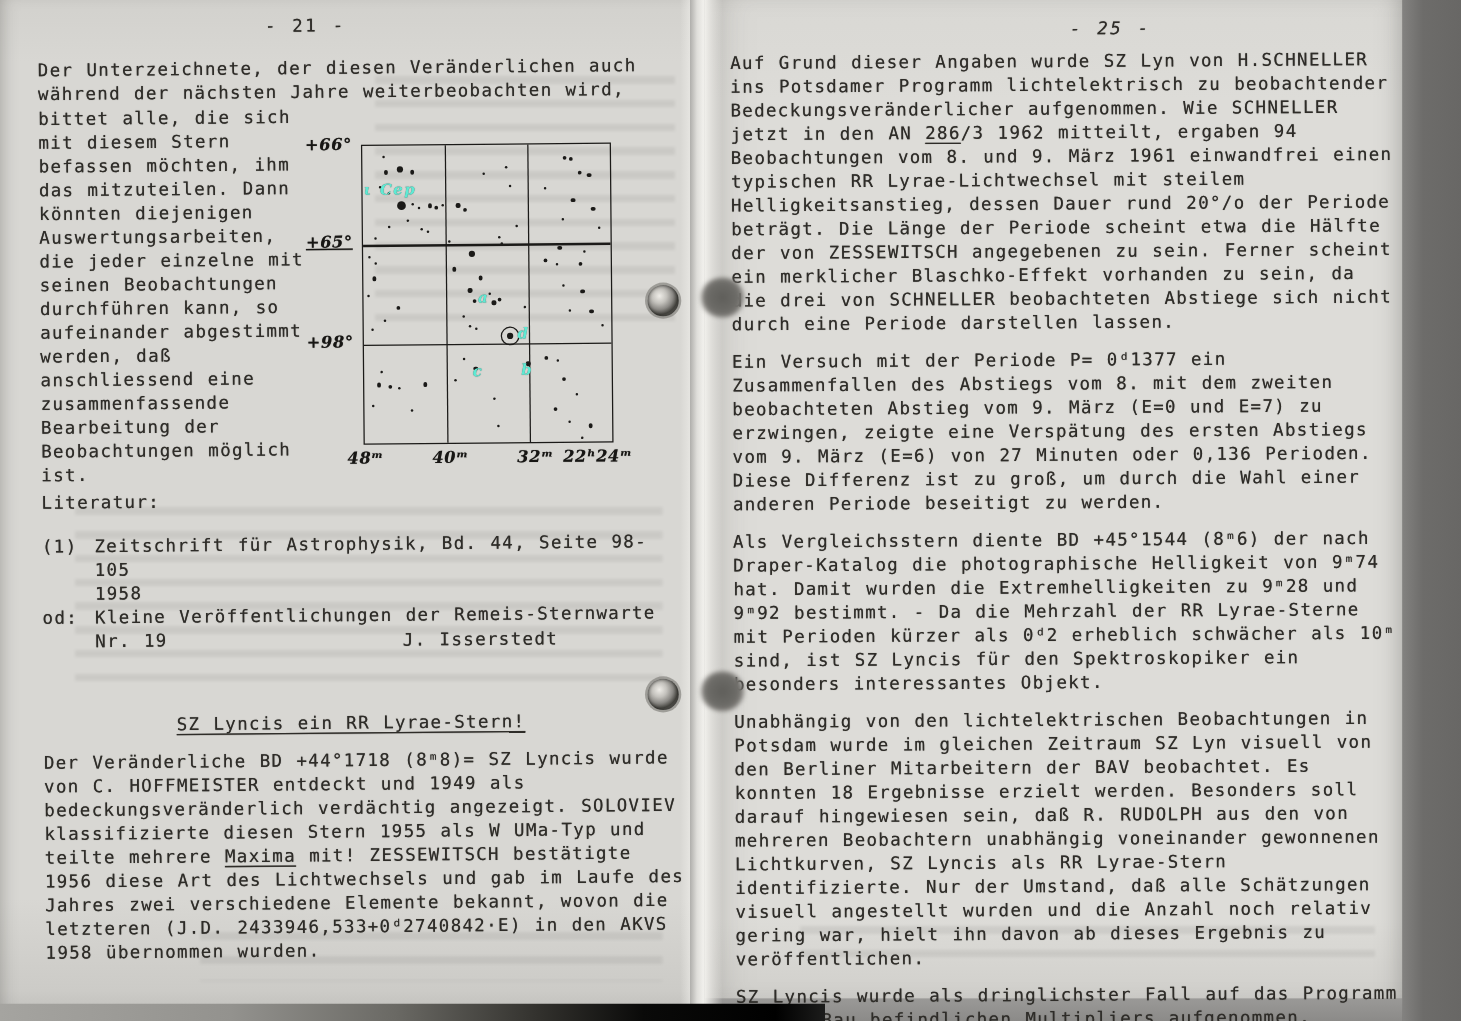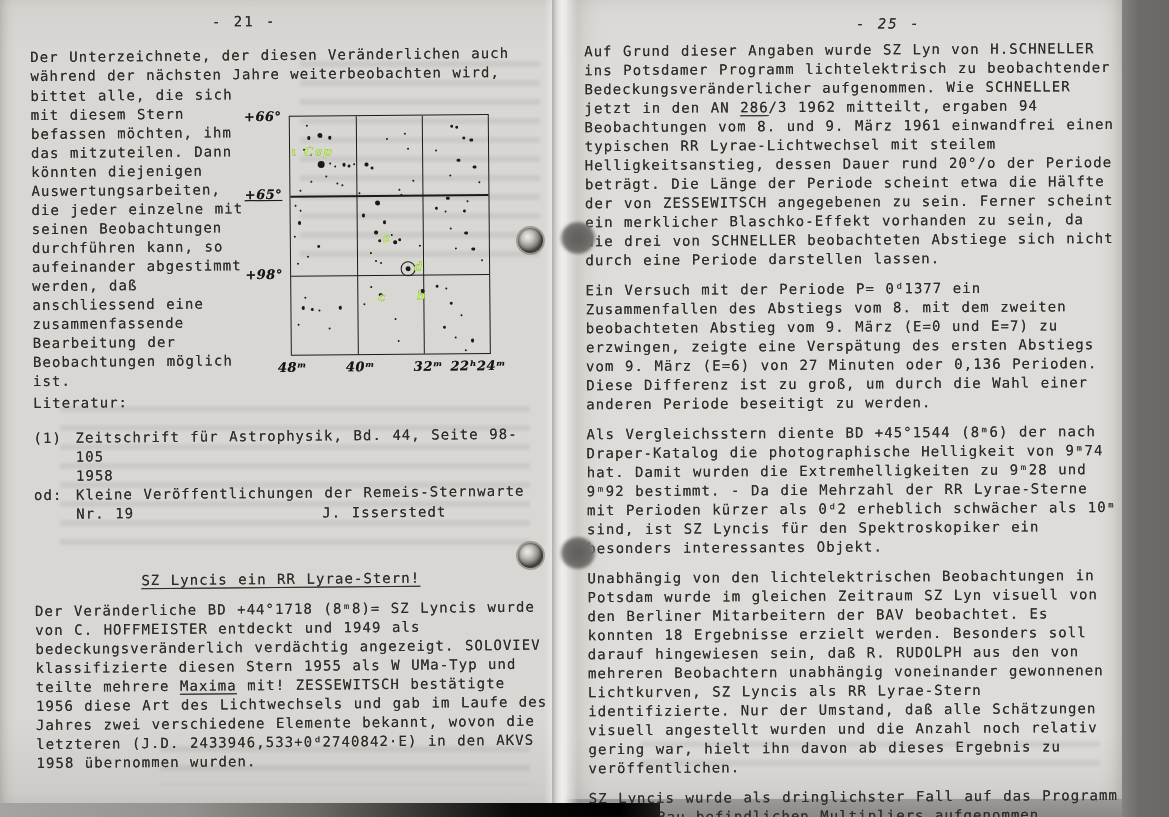--- a/index.html
+++ b/index.html
@@ -55,21 +55,21 @@
   .gl-v2{left:66.6%;top:0;width:1.4px;height:100%;}
   .gl-h1{top:33.3%;left:0;height:1.4px;width:100%;}
   .gl-h2{top:66.6%;left:0;height:1.4px;width:100%;}
   .tick{position:absolute;font:italic 600 13px "DejaVu Serif",serif;color:#171614;letter-spacing:.5px;}
   .ty{right:calc(100% + 6px);width:42px;text-align:center;}
   .ty0{top:-8px;} .ty1{top:calc(33.3% - 9px);text-decoration:underline;} .ty2{top:calc(66.6% - 9px);}
   .tx{top:calc(100% + 5px);}
   .tx0{left:-14px;} .tx1{left:calc(33.3% - 12px);} .tx2{left:calc(66.6% - 10px);} .tx3{right:-16px;}
   .star{position:absolute;background:#1b1a18;border-radius:50%;transform:translate(-50%,-50%);}
   .star-ring{position:absolute;width:13px;height:13px;border:1.7px solid #1b1a18;border-radius:50%;transform:translate(-50%,-50%);}
-  .star-label{position:absolute;font:italic 600 12px "DejaVu Serif",serif;color:#bef264;transform:translate(-50%,-50%);white-space:nowrap;}
+  .star-label{position:absolute;font:italic 600 12px "DejaVu Serif",serif;color:#5eead4;transform:translate(-50%,-50%);white-space:nowrap;}
   
   .bleed{position:absolute;pointer-events:none;opacity:.09;z-index:1;
     background:repeating-linear-gradient(180deg,transparent 0 6px,#4a4946 6px 12px,transparent 12px 19px);
     filter:blur(1.4px);}
 </style>
 </head>
 <body>
 
 <div class="scan">
 

